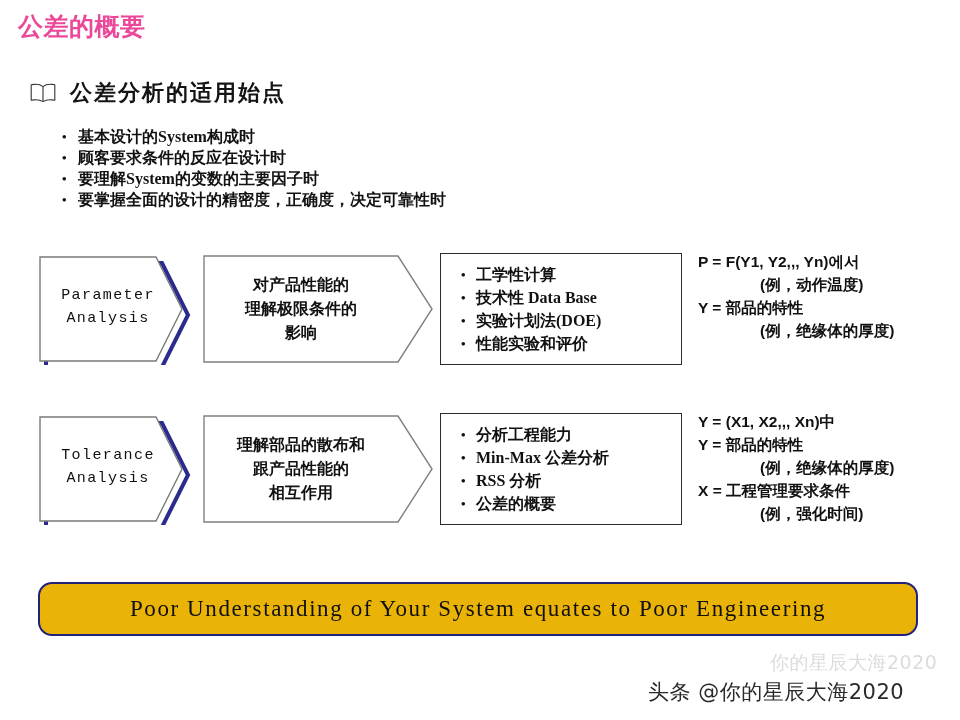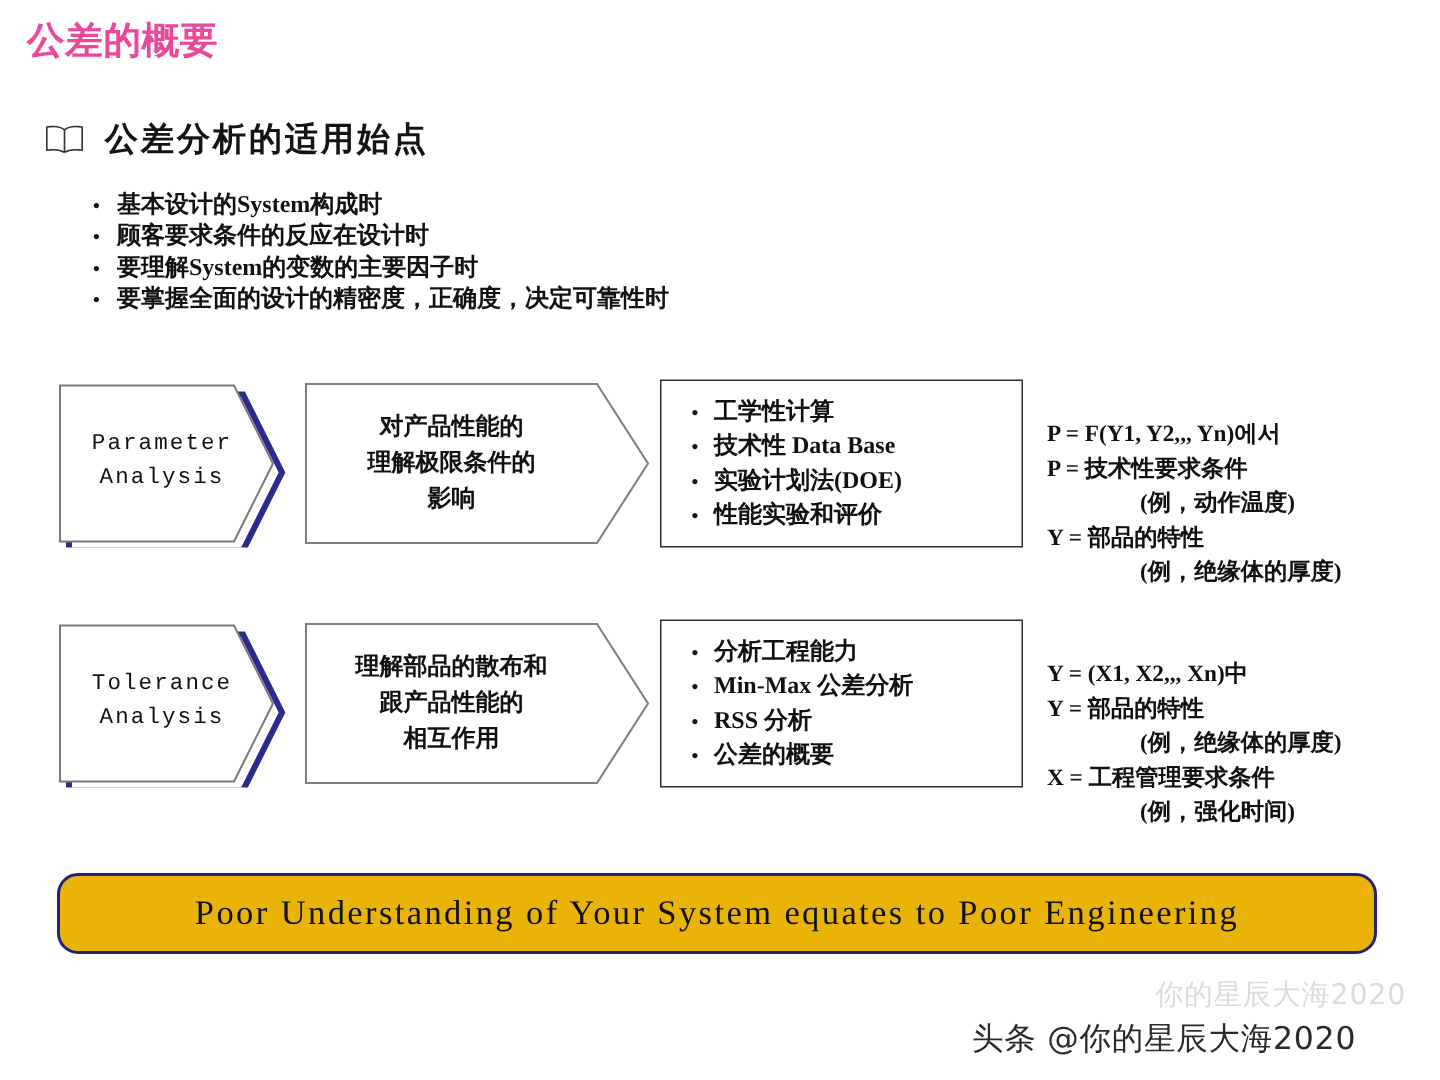--- a/index.html
+++ b/index.html
@@ -176,27 +176,26 @@
     font-size: 13px;
     line-height: 23px;
   }
 
   
   .stage-formula {
     position: absolute;
     left: 698px;
     top: 0px;
     width: 256px;
-    font-family: Liberation Serif, serif;
+    font-family: Liberation Sans, sans-serif;
     font-size: 15.5px;
     font-weight: bold;
     line-height: 23px;
     color: #111111;
     white-space: nowrap;
-    margin-top: 28px;
   }
   .stage-formula .f-line { display: block; }
   .stage-formula .f-line.indent { padding-left: 62px; }
 
   
   .banner {
     position: absolute;
     left: 38px;
     top: 582px;
     width: 880px;
@@ -314,21 +313,20 @@
       <span>实验计划法(DOE)</span>
     </div>
     <div class="bullet-row">
       <span class="bullet-dot">•</span>
       <span>性能实验和评价</span>
     </div>
   </div>
 
   <div class="stage-formula">
     <span class="f-line">P = F(Y1, Y2,,, Yn)에서</span>
-    <span class="f-line">P = 技术性要求条件</span>
     <span class="f-line indent">(例，动作温度)</span>
     <span class="f-line">Y = 部品的特性</span>
     <span class="f-line indent">(例，绝缘体的厚度)</span>
   </div>
 </div>
 
 <div class="flow-row" id="flow-row-2">
 
   <div class="stage-pentagon">
     <svg width="156" height="112" viewBox="0 0 156 112" xmlns="http://www.w3.org/2000/svg">

